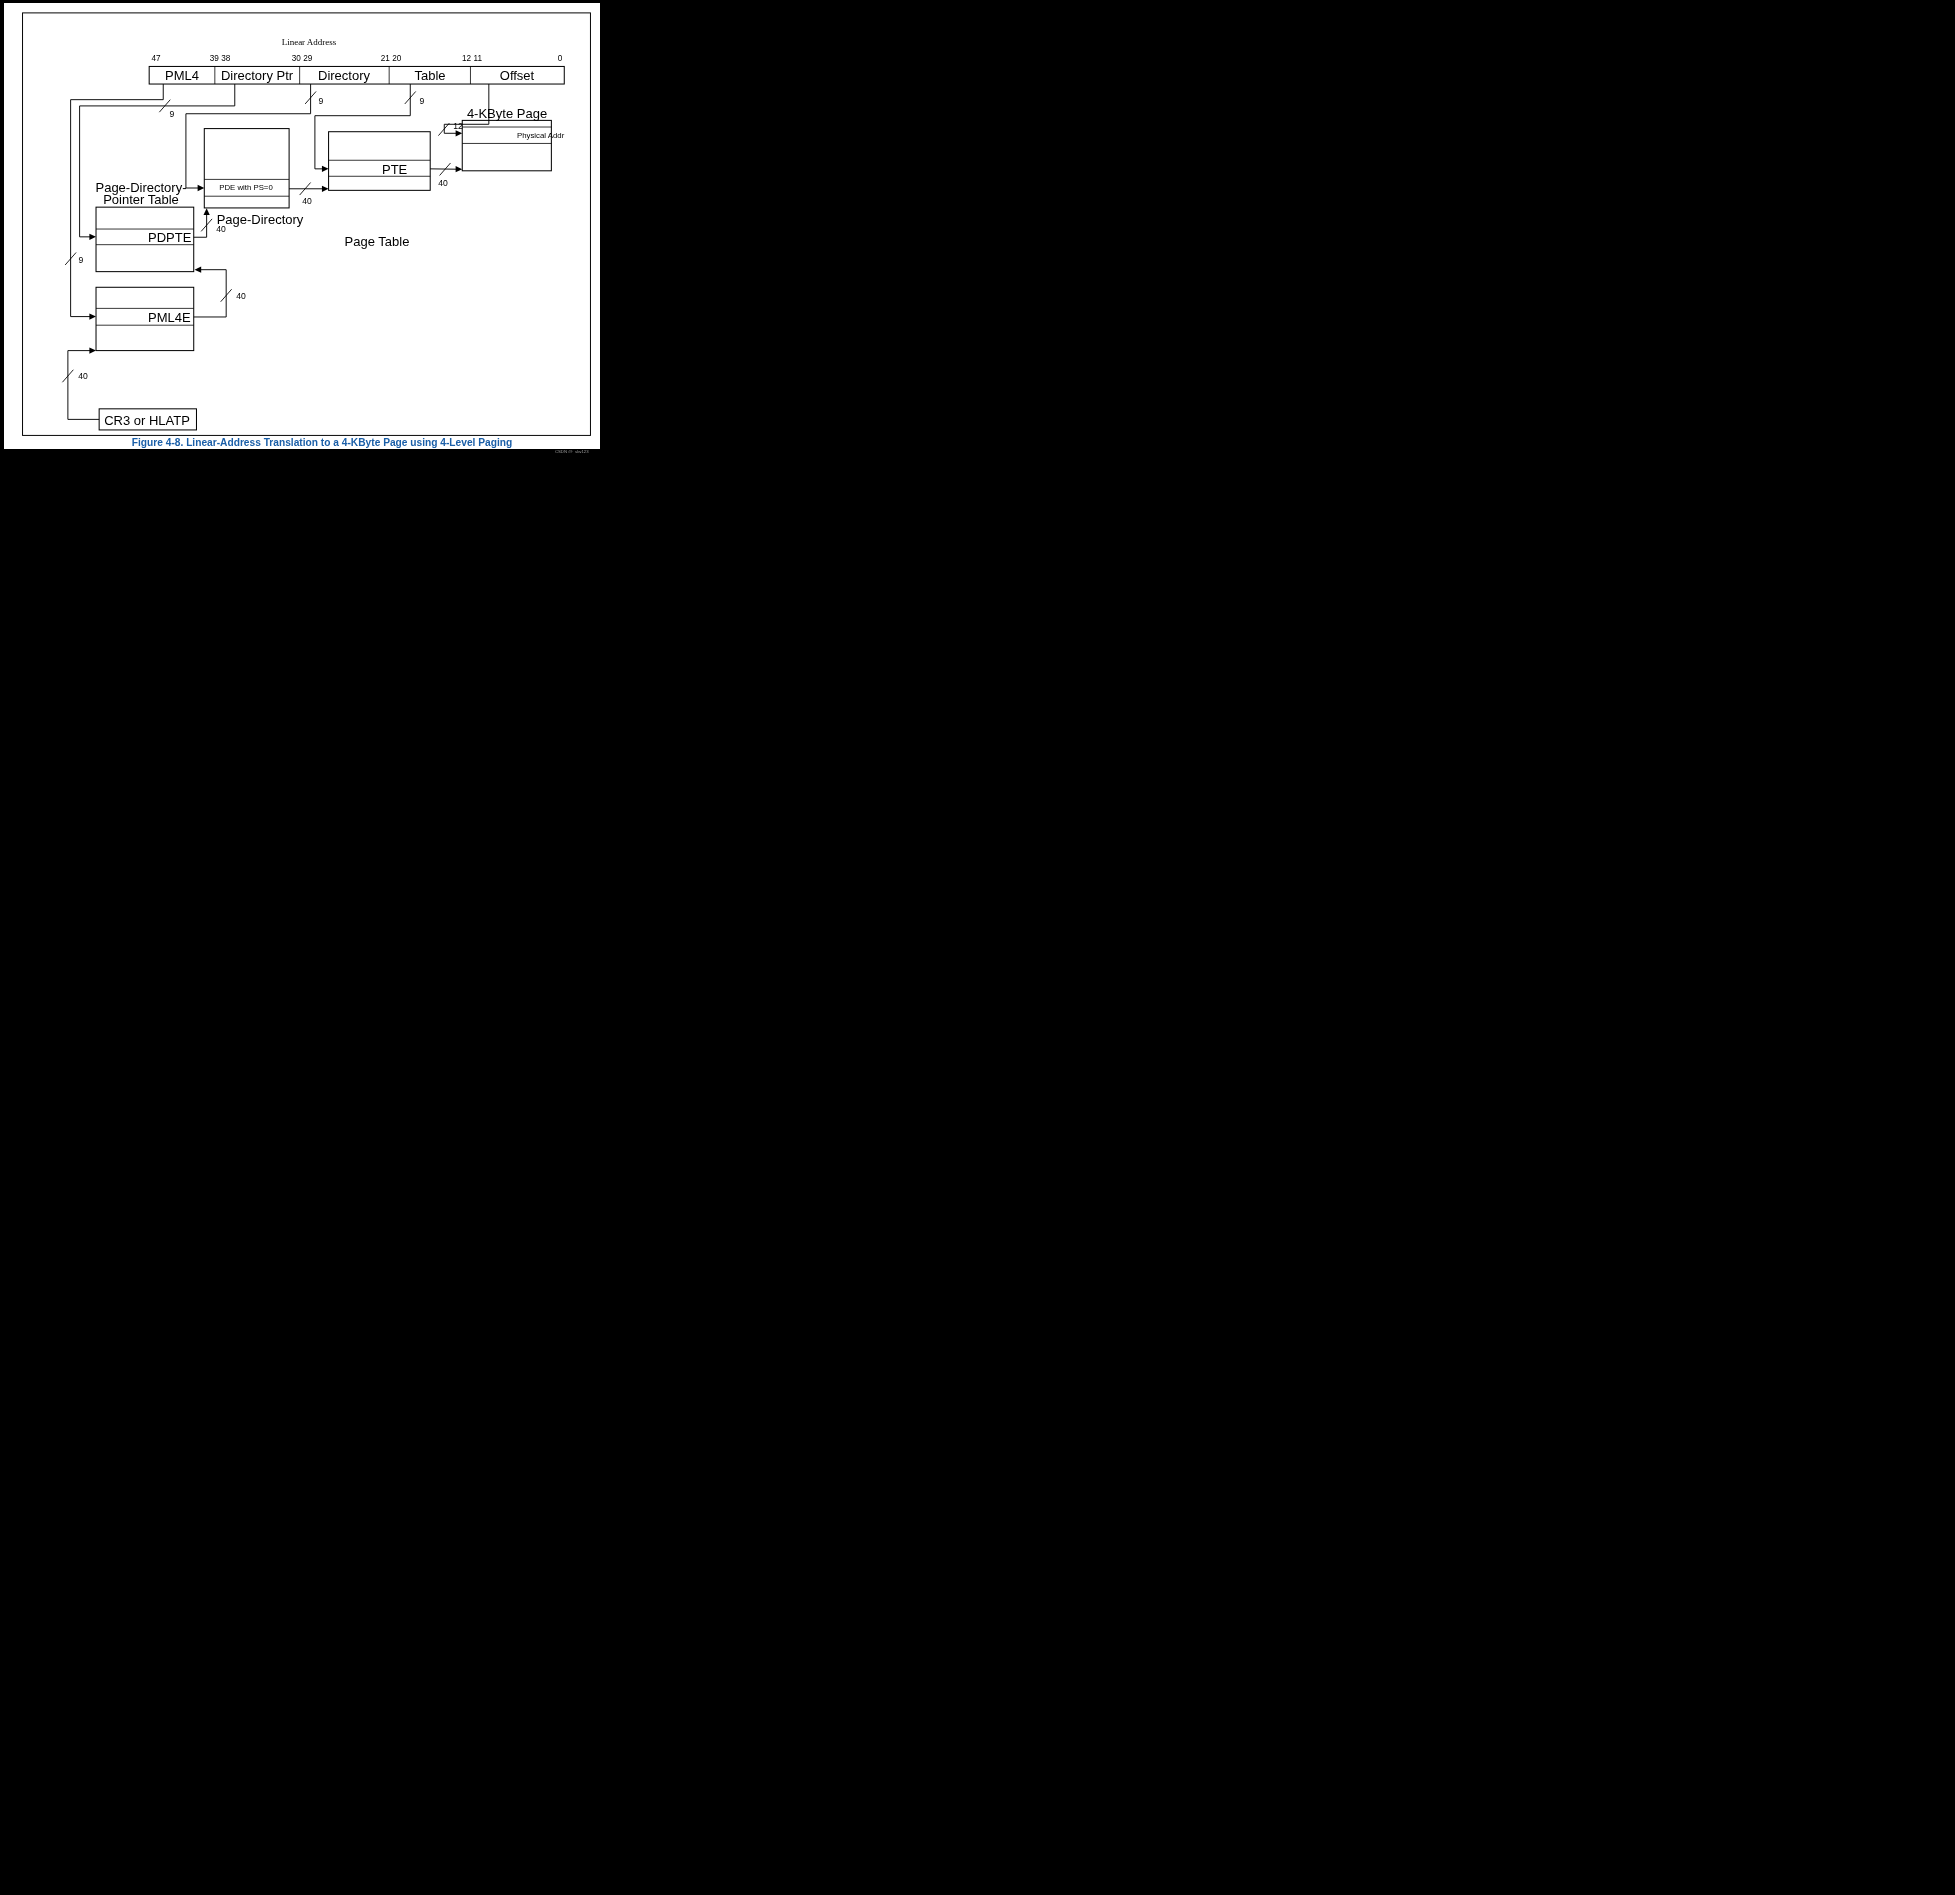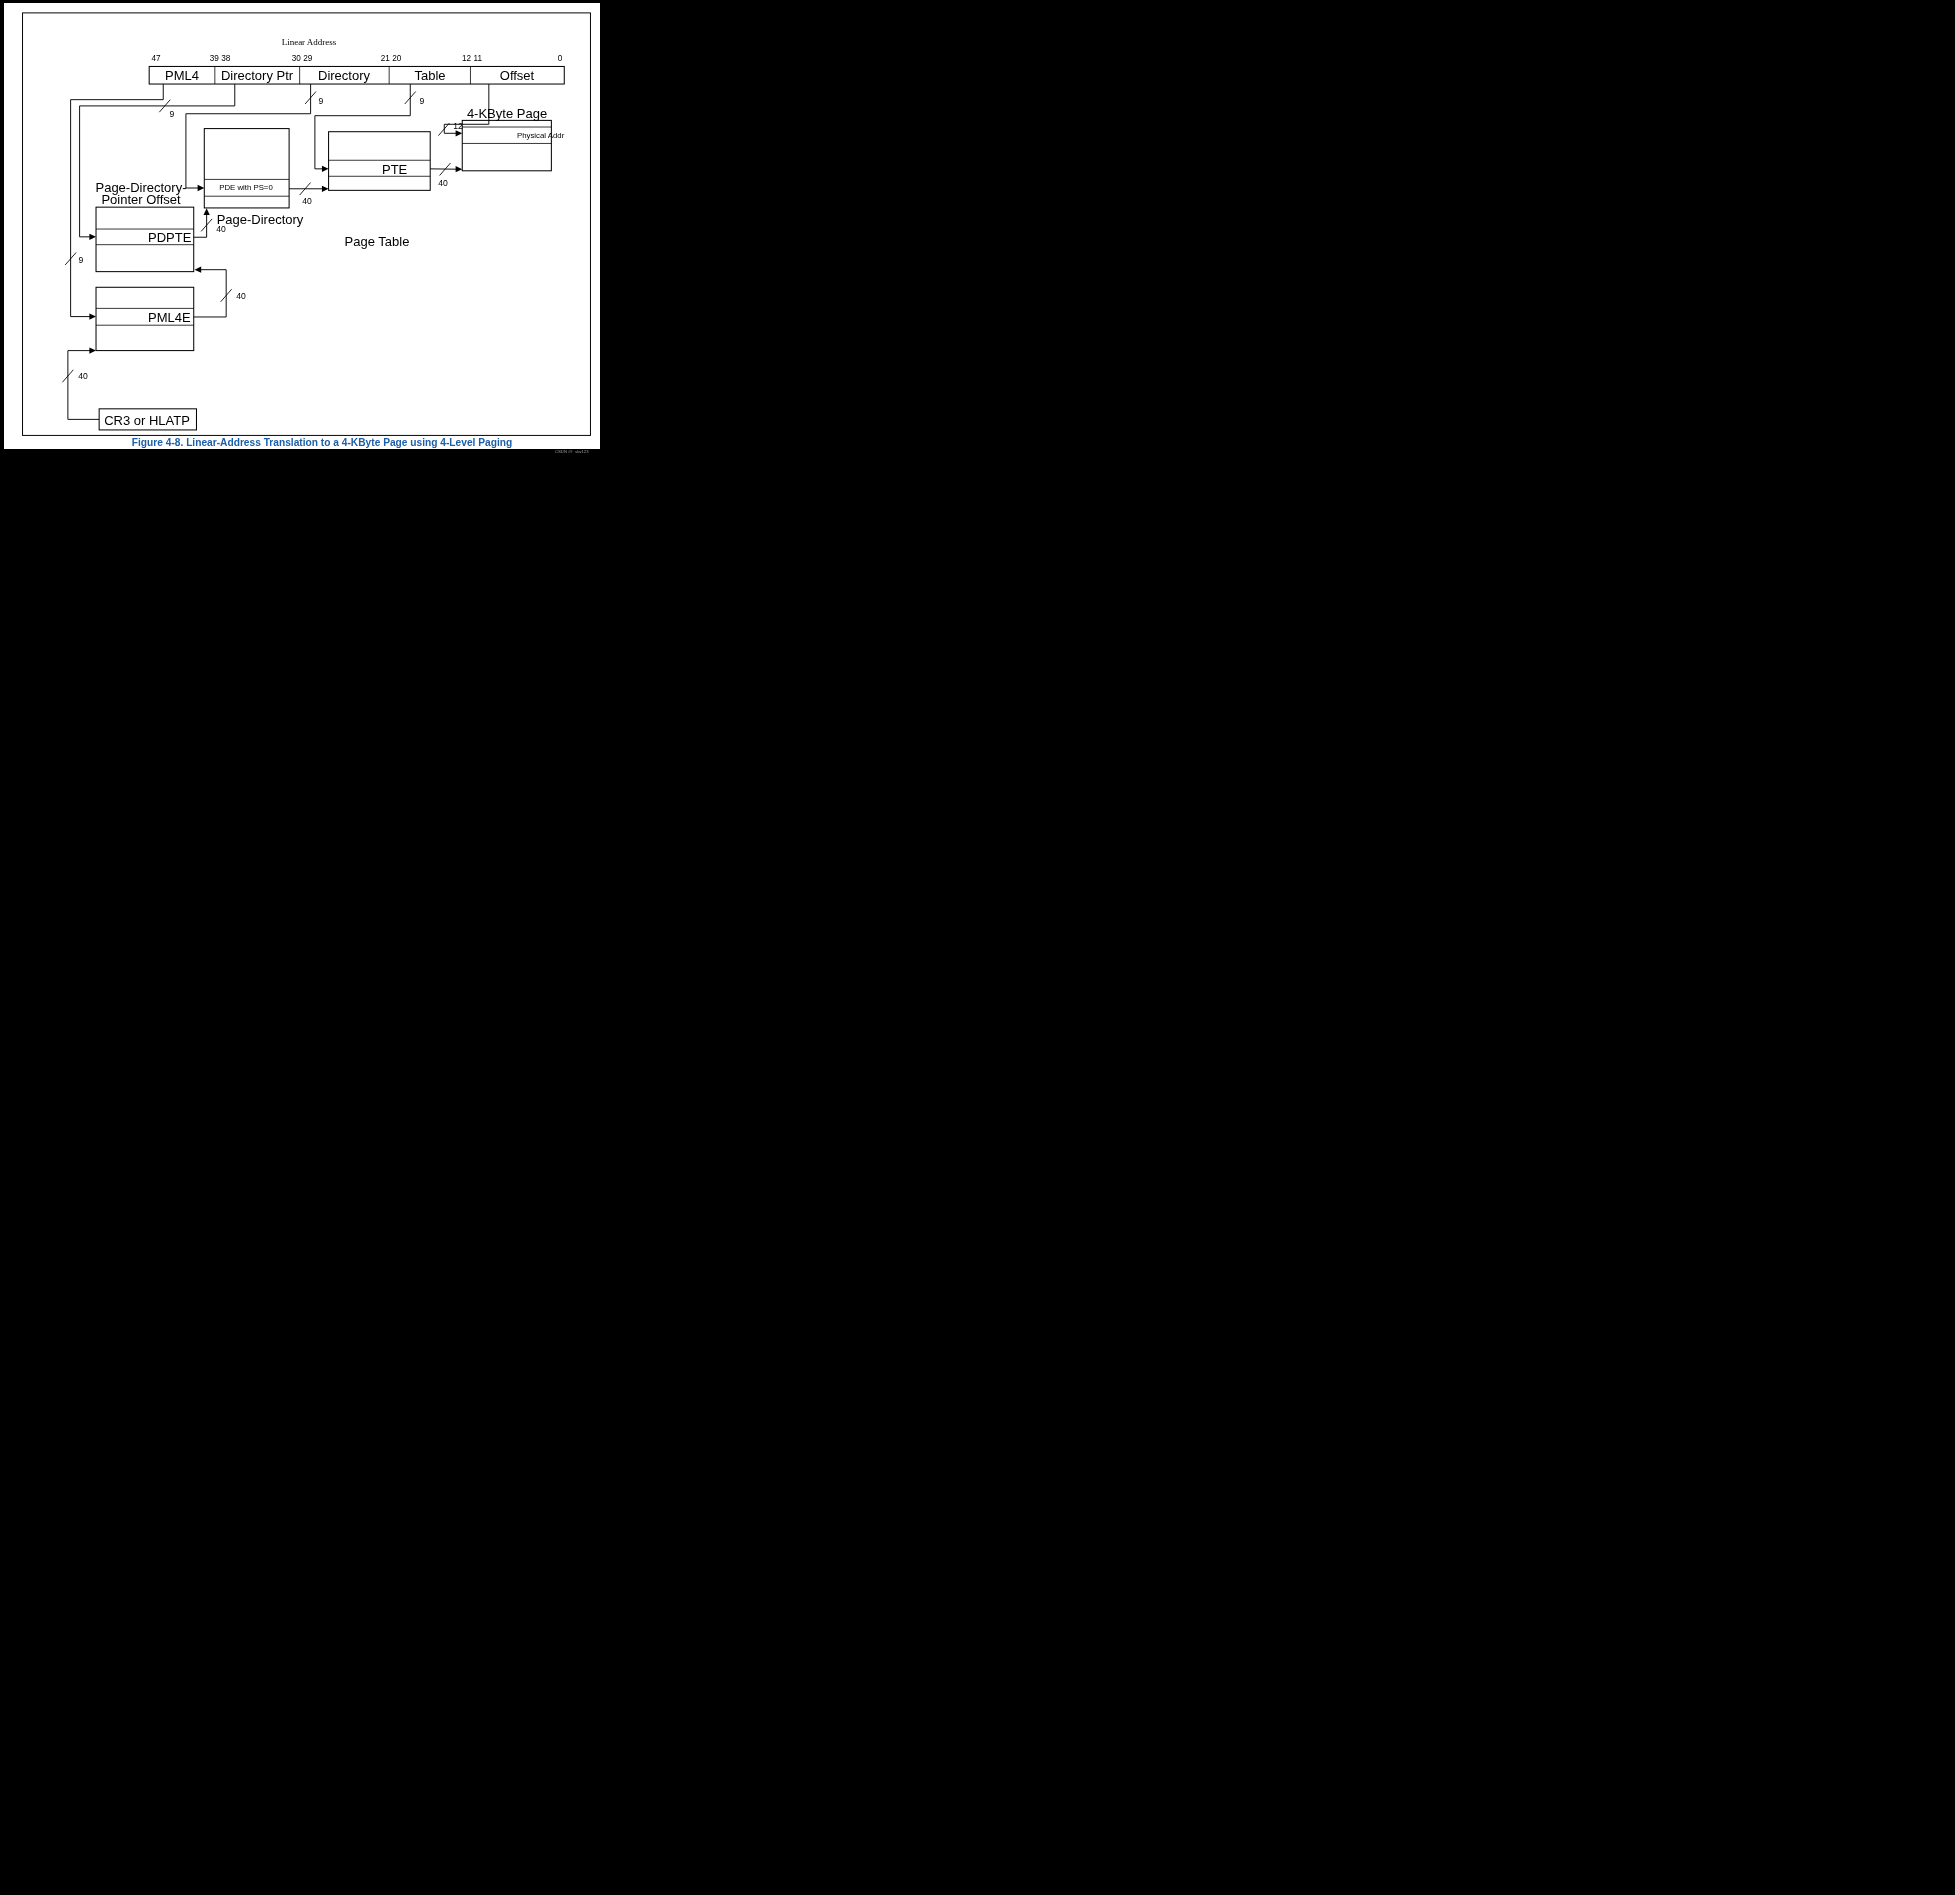--- a/index.html
+++ b/index.html
@@ -121,21 +121,21 @@
   <div class="lbl" style="left:507px;top:113px;">4-KByte Page</div>
   <div class="lbl lbl-left" style="left:470px;top:136px;font-size:7.8px;">Physical Addr</div>
 
   <div class="lbl lbl-left" style="left:335px;top:169px;">PTE</div>
   <div class="lbl" style="left:377px;top:200px;margin-top:41px;">Page Table</div>
 
   <div class="lbl" style="left:246px;top:188px;font-size:7.8px;">PDE with PS=0</div>
   <div class="lbl" style="left:260px;top:219px;">Page-Directory</div>
 
   <div class="lbl" style="left:141px;top:187px;">Page-Directory-</div>
-  <div class="lbl" style="left:141px;top:199px;">Pointer Offset</div>
+  <div class="lbl" style="left:141px;top:199px;">Pointer Table</div>
   <div class="lbl lbl-left" style="left:101px;top:237px;">PDPTE</div>
 
   <div class="lbl lbl-left" style="left:101px;top:317px;">PML4E</div>
 
   <div class="lbl" style="left:147px;top:420px;">CR3 or HLATP</div>
 
   <div class="lbl num" style="left:81px;top:260px;">9</div>
   <div class="lbl num" style="left:172px;top:114px;">9</div>
   <div class="lbl num" style="left:321px;top:101px;">9</div>
   <div class="lbl num" style="left:422px;top:101px;">9</div>

